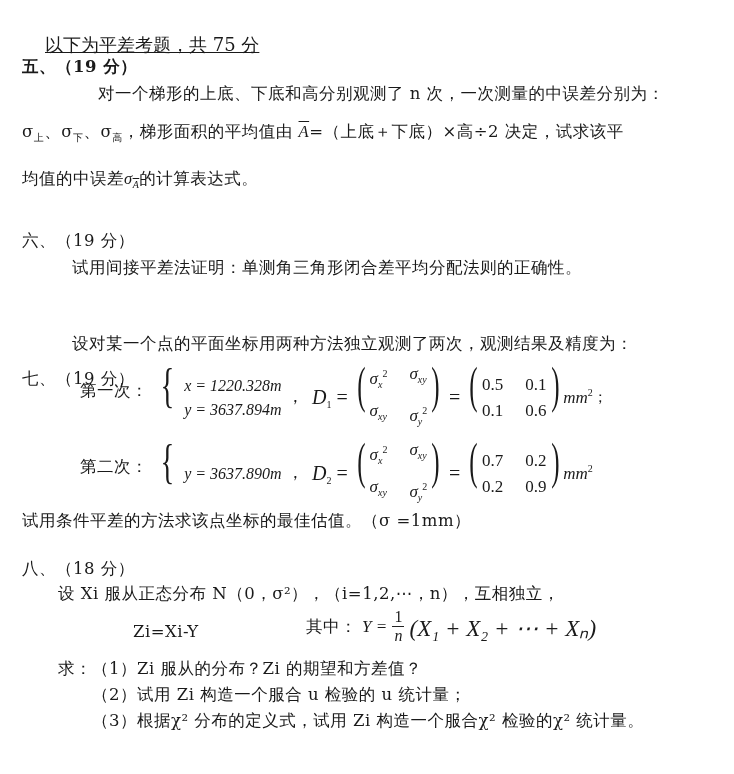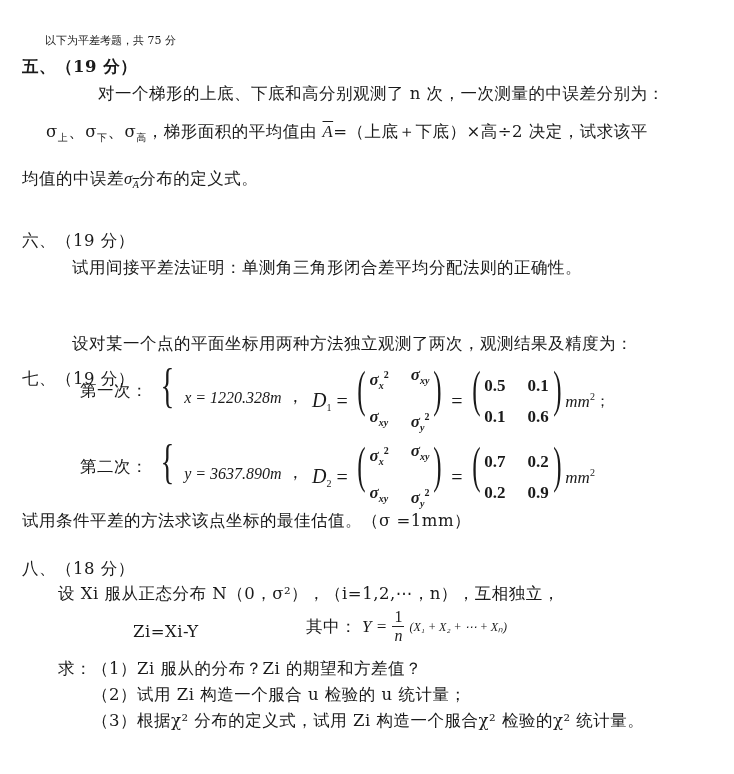--- a/index.html
+++ b/index.html
@@ -1,57 +1,58 @@
 <!DOCTYPE html>
 <html><head>
 <meta charset="utf-8">
 <style>
   html, body { margin:0; padding:0; background:#ffffff; }
   body { width:734px; height:774px; position:relative; overflow:hidden;
          font-family:"DejaVu Serif","Liberation Serif", serif; color:#1a1a1a; }
   .abs { position:absolute; white-space:nowrap; }
-  .small { font-size:11px; }
+  .small { font-size:18px;text-decoration:underline; }
   .txt { font-size:16.5px; letter-spacing:0.5px; }
   .math { font-family:"Liberation Serif", serif; font-style:italic; }
   .rom { font-family:"Liberation Serif", serif; font-style:normal; }
   .sub { font-size:10px; vertical-align:-4px; }
   .sup { font-size:10px; vertical-align:7px; }
   .brace { font-family:"Liberation Serif", serif; font-size:48px; line-height:48px; font-weight:100; transform:scaleX(0.6); display:inline-block; }
   .paren { font-family:"Liberation Serif", serif; font-size:50px; line-height:50px; font-weight:100; transform:scaleX(0.5); display:inline-block; }
-  .mat { display:inline-grid; grid-template-columns:auto auto; column-gap:22px; row-gap:2px; font-size:17px; line-height:29px; vertical-align:middle;font-weight:bold; }
+  .mat { display:inline-grid; grid-template-columns:auto auto; column-gap:22px; row-gap:2px; font-size:17px; line-height:24px; vertical-align:middle; }
   .sys { display:inline-block; font-size:16px; line-height:24px; vertical-align:middle; }
   .frac { display:inline-block; text-align:center; vertical-align:middle; font-size:16px; line-height:18px; }
   .frac .num { border-bottom:1px solid #222; padding:0 2px; }
 </style>
 </head>
 <body>
 
 <div class="abs small" style="left:45px;top:33px;">以下为平差考题，共 75 分</div>
 
 <div class="abs txt" style="left:22px;top:56px;font-weight:bold;">五、（19 分）</div>
 <div class="abs txt" style="left:72px;top:83px;margin-left:26px;">对一个梯形的上底、下底和高分别观测了 n 次，一次测量的中误差分别为：</div>
-<div class="abs txt" style="left:22px;top:121px;margin-left:24px;">
+<div class="abs txt" style="left:22px;top:121px;">
   <span><span>σ</span><span class="sub">上</span></span>、<span><span>σ</span><span class="sub">下</span></span>、<span><span>σ</span><span class="sub">高</span></span><span>，梯形面积的平均值由</span>
   <span class="math" style="text-decoration:overline;">A</span><span>=（上底＋下底）×高÷2  决定，试求该平</span>
 </div>
 <div class="abs txt" style="left:22px;top:168px;">
-  <span>均值的中误差</span><span class="math">σ<span class="sub" style="text-decoration:overline;">A</span></span><span>分布的定义式。</span>
+  <span>均值的中误差</span><span class="math">σ<span class="sub" style="text-decoration:overline;">A</span></span><span>的计算表达式。</span>
 </div>
 
 <div class="abs txt" style="left:22px;top:230px;">六、（19 分）</div>
 <div class="abs txt" style="left:72px;top:257px;">试用间接平差法证明：单测角三角形闭合差平均分配法则的正确性。</div>
 
 <div class="abs txt" style="left:22px;top:324px;margin-top:44px;">七、（19 分）</div>
 <div class="abs txt" style="left:72px;top:333px;">设对某一个点的平面坐标用两种方法独立观测了两次，观测结果及精度为：</div>
 
 <div class="abs txt" style="left:80px;top:380px;">第一次：</div>
 <div class="abs" style="left:156px;top:362px;">
   <span class="brace">{</span>
   <span class="sys math">
     <div>x = 1220.328m</div>
+    <div>y = 3637.894m</div>
   </span>
   <span class="rom" style="font-size:17px;">，</span>
 </div>
 <div class="abs" style="left:312px;top:360px;">
   <span class="math" style="font-size:20px;vertical-align:middle;margin-top:35px;"><span>D</span><span class="sub rom">1</span></span>
   <span class="rom" style="font-size:20px;vertical-align:middle;">=</span>
   <span class="paren">(</span><span class="mat math">
       <span>σ<span class="sub">x</span><span class="sup rom">2</span></span>
       <span>σ<span class="sub">xy</span></span>
       <span>σ<span class="sub">xy</span></span>
@@ -94,17 +95,17 @@
 
 <div class="abs txt" style="left:22px;top:510px;">试用条件平差的方法求该点坐标的最佳估值。（σ =1mm）</div>
 
 <div class="abs txt" style="left:22px;top:558px;">八、（18 分）</div>
 <div class="abs txt" style="left:58px;top:583px;">设 Xi 服从正态分布 N（0，σ²），（i=1,2,⋯，n），互相独立，</div>
 <div class="abs txt" style="left:133px;top:622px;">Zi=Xi-Y</div>
 <div class="abs" style="left:306px;top:608px;">
   <span class="txt" style="vertical-align:middle;">其中：</span>
   <span class="math" style="font-size:17px;vertical-align:middle;">Y =</span>
   <span class="frac math"><div class="num rom">1</div><div>n</div></span>
-  <span class="math" style="font-size:12px;vertical-align:middle;margin-top:12px;">(X₁ + X₂ + ⋯ + Xₙ)</span>
+  <span class="math" style="font-size:23px;vertical-align:middle;margin-top:12px;">(X₁ + X₂ + ⋯ + Xₙ)</span>
 </div>
 <div class="abs txt" style="left:58px;top:658px;">求：（1）Zi 服从的分布？Zi 的期望和方差值？</div>
 <div class="abs txt" style="left:92px;top:684px;">（2）试用 Zi 构造一个服合 u 检验的 u 统计量；</div>
 <div class="abs txt" style="left:92px;top:710px;">（3）根据χ² 分布的定义式，试用 Zi 构造一个服合χ² 检验的χ² 统计量。</div>
 
 </body></html>

